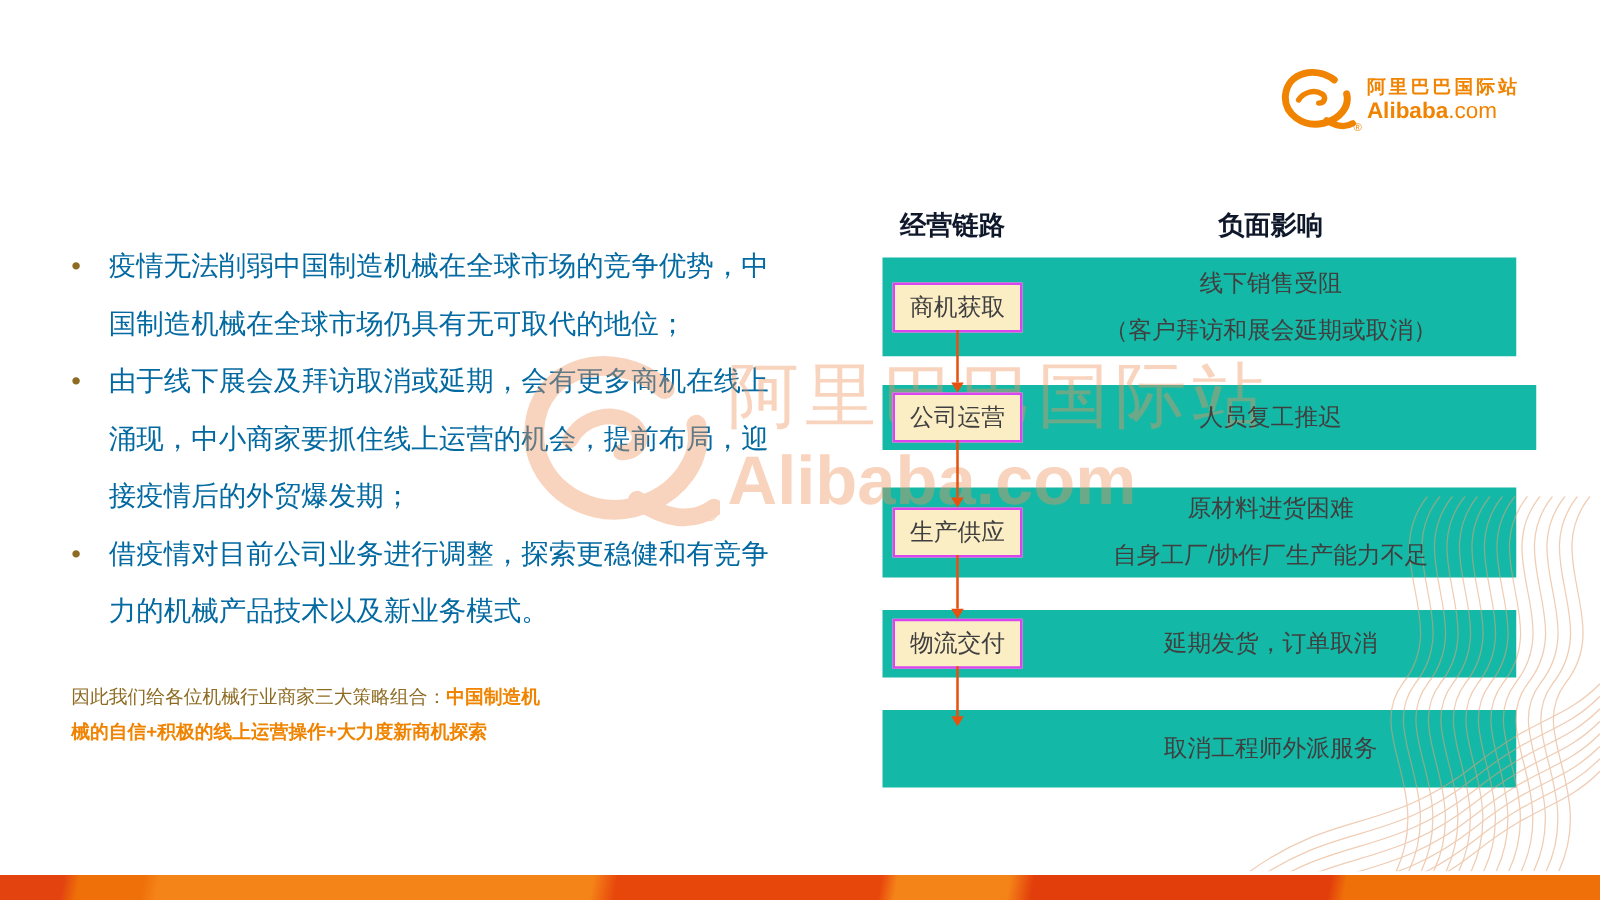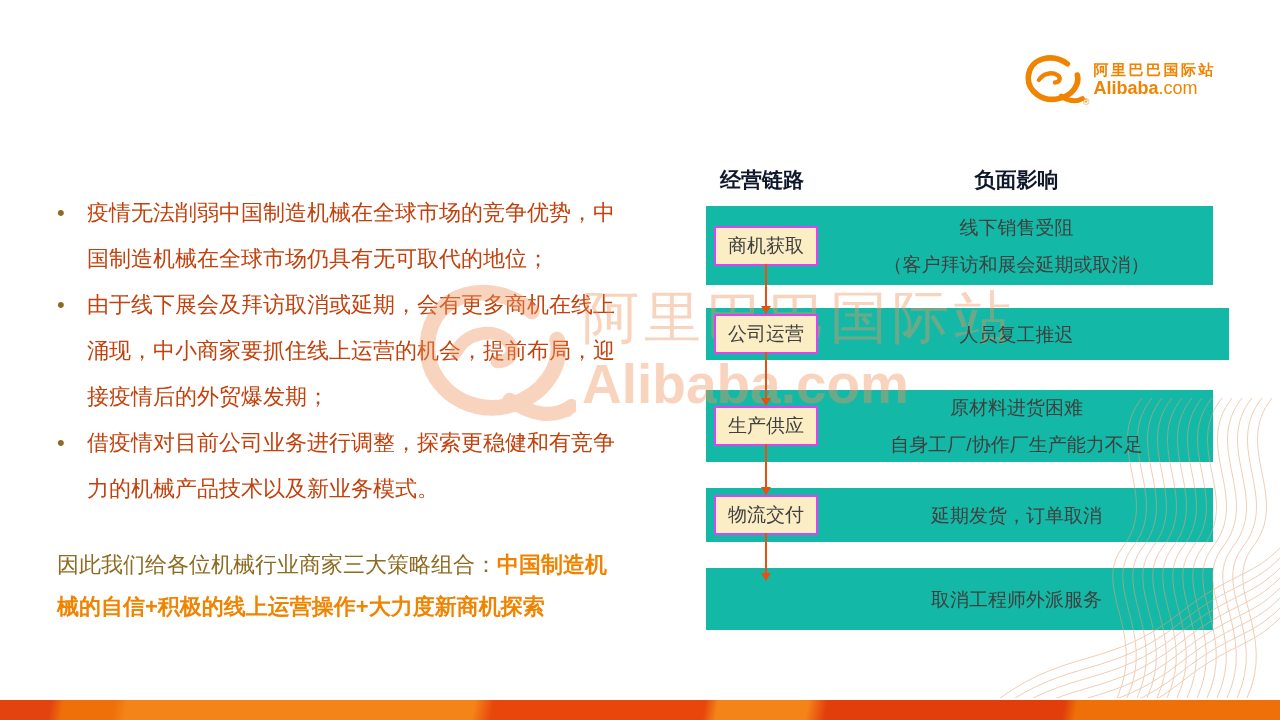--- a/index.html
+++ b/index.html
@@ -18,25 +18,25 @@
   .logo .reg{position:absolute;right:-4px;bottom:-2px;font-size:9px;color:#F08300;}
   .logo-text{display:flex;flex-direction:column;line-height:1.15;}
   .logo-cn{font-size:15px;color:#F08300;letter-spacing:2.5px;font-weight:bold;}
   .logo-en{font-size:18px;color:#F08300;}
   .logo-en .b{font-weight:bold;}
   
   .bullets{position:absolute;left:57px;top:190px;width:615px;}
   .bullet{display:flex;}
   .bullet .marker{width:30px;color:#8E6B22;font-size:22px;line-height:46px;}
   .bullet .btxt{
-    flex:1;color:#c2410c;font-size:22px;line-height:46px;white-space:pre-line;
+    flex:1;color:#0369a1;font-size:22px;line-height:46px;white-space:pre-line;
   }
   .summary{
     position:absolute;left:57px;top:544px;width:620px;
-    font-size:22px;line-height:42px;color:#8E6B22;
+    font-size:15px;line-height:28px;color:#8E6B22;
   }
   .summary .hl{color:#F08300;font-weight:bold;white-space:pre-line;}
   
   .panel{position:absolute;left:706px;top:160px;width:507px;height:480px;}
   .hdr{position:absolute;top:6px;font-size:21px;font-weight:bold;color:#0f172a;text-align:center;z-index:3;}
   .hdr1{left:0;width:112px;}
   .hdr2{left:114px;width:393px;}
   .band{position:absolute;left:0;width:507px;background:#14b8a6;}
   .band1{top:46px;height:79px;}
   .band2{top:148px;height:52px;padding-left:16px;}

